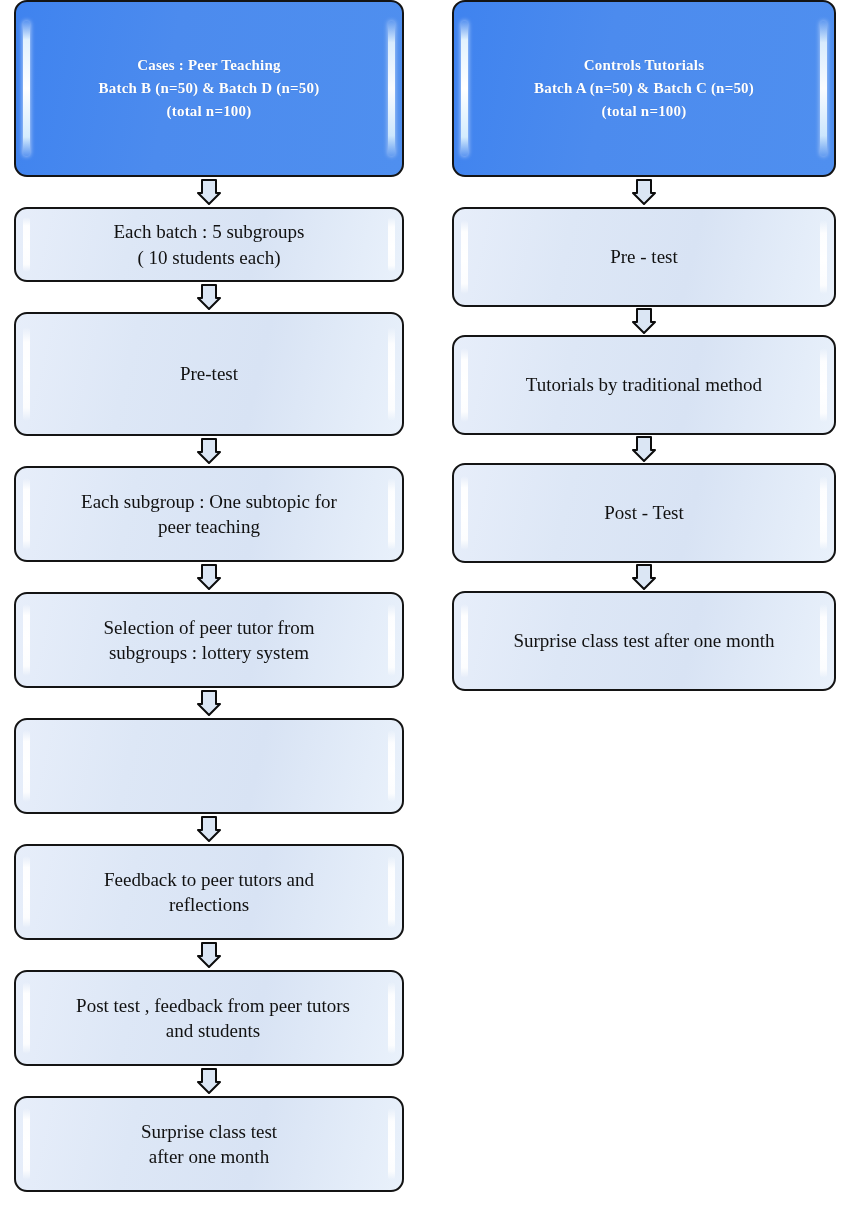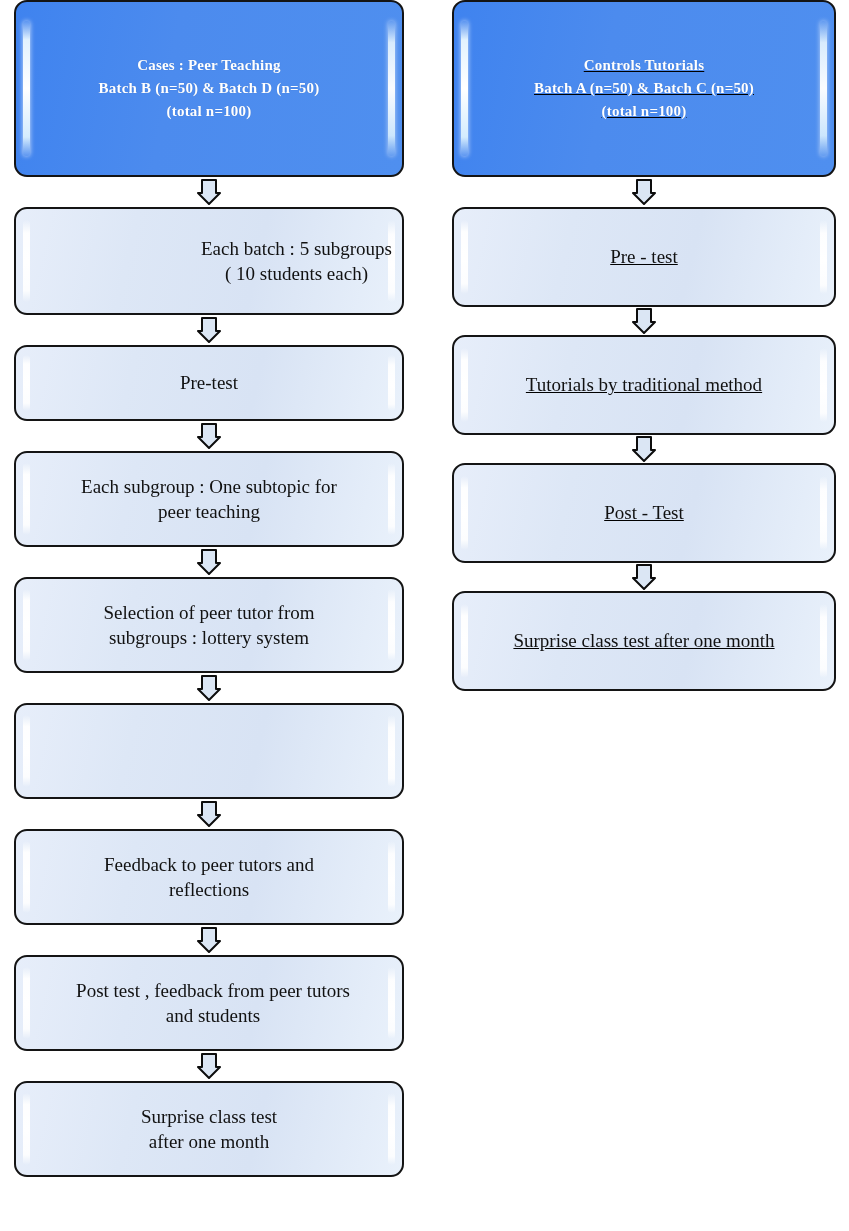--- a/index.html
+++ b/index.html
@@ -20,21 +20,21 @@
     left: 0; top: 0;
     width: 849px;
     height: 1231px;
   }
 
   .column {
     position: absolute;
     top: 0;
   }
   .column-left  { left: 14px;  width: 390px; }
-  .column-right { left: 452px; width: 384px; text-decoration: underline; }
+  .column-right { left: 452px; width: 384px; }
 
   
   .node {
     position: relative;
     box-sizing: border-box;
     border: 2.5px solid #141414;
     border-radius: 13px;
     display: flex;
     align-items: center;
     justify-content: center;
@@ -138,36 +138,36 @@
         <span>(total n=100)</span>
       </span>
     </div>
 
     <div class="arrow" style="height:30px;">
       <svg width="24" height="26" viewBox="0 0 24 26">
         <polygon points="5,1 19,1 19,14 23,14 12,25 1,14 5,14" fill="#dbe6f4" stroke="#0d0d0d" stroke-width="2" stroke-linejoin="round"></polygon>
       </svg>
     </div>
 
-    <div class="node node-step" style="height:108px;justify-content:flex-end;">
+    <div class="node node-step" style="height:75px;">
       <span class="gloss-l"></span>
       <span class="gloss-r"></span>
       <span class="label">
         <span>Each batch : 5 subgroups</span><br>
         <span>( 10 students each)</span>
       </span>
     </div>
 
     <div class="arrow" style="height:30px;">
       <svg width="24" height="26" viewBox="0 0 24 26">
         <polygon points="5,1 19,1 19,14 23,14 12,25 1,14 5,14" fill="#dbe6f4" stroke="#0d0d0d" stroke-width="2" stroke-linejoin="round"></polygon>
       </svg>
     </div>
 
-    <div class="node node-step" style="height:76px;">
+    <div class="node node-step" style="height:124px;">
       <span class="gloss-l"></span>
       <span class="gloss-r"></span>
       <span class="label">
         <span>Pre-test</span>
       </span>
     </div>
 
     <div class="arrow" style="height:30px;">
       <svg width="24" height="26" viewBox="0 0 24 26">
         <polygon points="5,1 19,1 19,14 23,14 12,25 1,14 5,14" fill="#dbe6f4" stroke="#0d0d0d" stroke-width="2" stroke-linejoin="round"></polygon>

